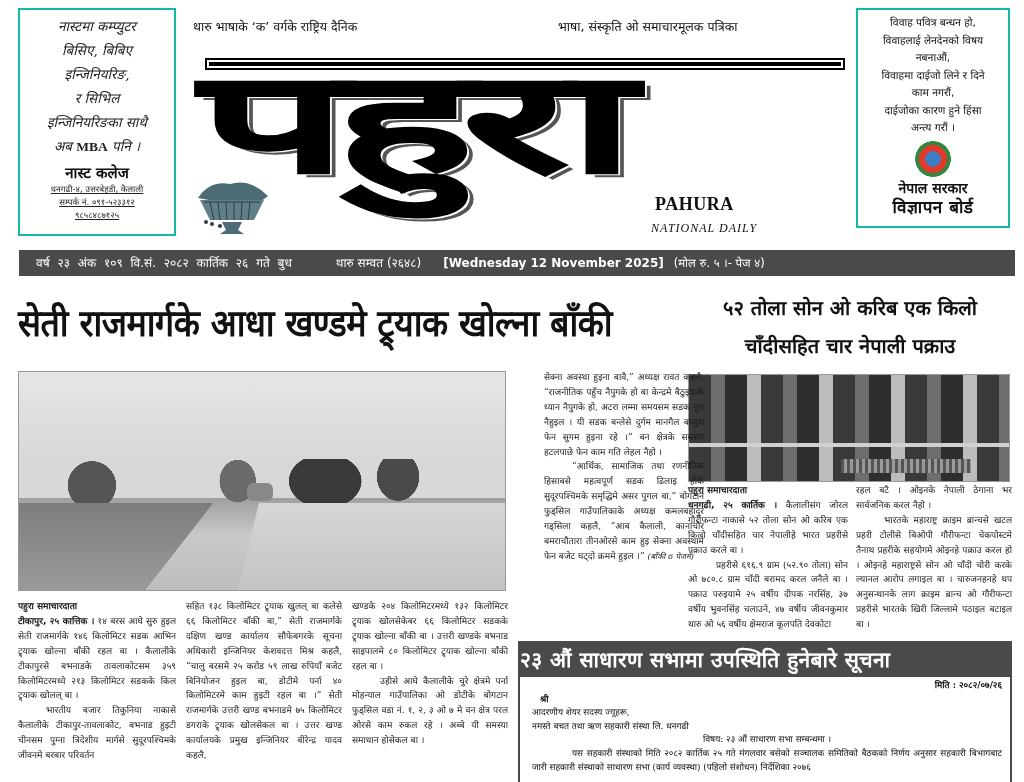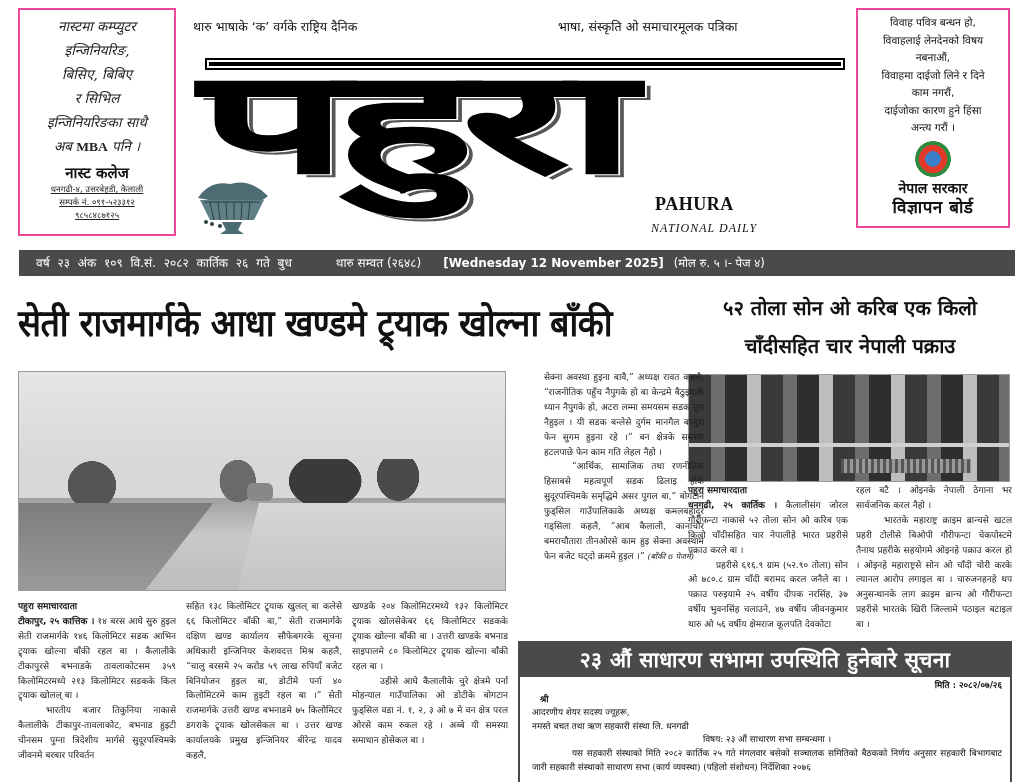--- a/index.html
+++ b/index.html
@@ -1,21 +1,21 @@
 <!DOCTYPE html>
 <html><head>
 <meta charset="utf-8">
 <style>
   * { box-sizing: border-box; margin: 0; padding: 0; }
   html, body { width: 1024px; height: 782px; overflow: hidden; background: #ffffff; }
   body { font-family: "DejaVu Sans", sans-serif; color: #111; position: relative; }
   .abs { position: absolute; }
 
   
-  .ad-box { border: 2px solid #ec4899; background: #fff; text-align: center; }
+  .ad-box { border: 2px solid #14b8a6; background: #fff; text-align: center; }
   #ad-left { left: 18px; top: 8px; width: 158px; height: 228px; padding: 4px 4px; }
   #ad-left .ad-line { font-family: "DejaVu Serif", serif; font-style: italic; font-size: 13.5px; line-height: 24px; color: #222; }
   #ad-left .ad-line b { font-style: normal; font-family: "Liberation Serif", serif; font-weight: bold; margin-top: 36px; }
   #ad-left .ad-college { font-family: "DejaVu Sans", sans-serif; font-weight: bold; font-size: 15px; margin-top: 4px; line-height: 20px; }
   #ad-left .ad-small { font-size: 8.5px; line-height: 13px; color: #222; text-decoration: underline; }
 
   #ad-right { left: 856px; top: 8px; width: 154px; height: 220px; padding: 4px 3px; }
   #ad-right .ad-line { font-size: 10.5px; line-height: 17.5px; color: #111; }
   #ad-right .emblem { width: 36px; height: 36px; margin: 4px auto 2px; border-radius: 50%; background: radial-gradient(circle, #3a7fc8 0 30%, #e23a2a 31% 55%, #2e8a3e 56% 70%, #fff 71%); }
   #ad-right .gov { font-weight: bold; font-size: 14px; line-height: 18px; }
@@ -76,33 +76,33 @@
 
   #col-a { left: 18px; top: 599px; width: 158px; }
   #col-b { left: 186px; top: 599px; width: 156px; }
   #col-c { left: 352px; top: 599px; width: 156px; }
   #col-d { left: 544px; top: 370px; width: 160px; }
   #col-e { left: 688px; top: 483px; width: 160px; }
   #col-f { left: 856px; top: 483px; width: 156px; }
 
   
   #notice { left: 518px; top: 641px; width: 494px; height: 141px; border: 2px solid #4a4a4a; border-bottom: none; }
-  #notice-title { background: #4a4a4a; color: #fff; font-weight: bold; font-size: 21px; line-height: 34px; text-align: center; letter-spacing: 0.3px; }
+  #notice-title { background: #4a4a4a; color: #fff; font-weight: bold; font-size: 21px; line-height: 34px; letter-spacing: 0.3px; }
   #notice-body { padding: 2px 8px 0 12px; font-family: "DejaVu Serif", serif; font-size: 8.8px; line-height: 13.6px; }
   #notice-date { text-align: right; font-weight: bold; }
   #notice-subject { text-align: center; }
   #notice-para { text-indent: 40px; text-align: justify; }
 </style>
 </head>
 <body>
 
 <div id="ad-left" class="abs ad-box">
   <div class="ad-line">नास्टमा कम्प्युटर</div>
+  <div class="ad-line">बिसिए, बिबिए</div>
   <div class="ad-line">इन्जिनियरिङ,</div>
-  <div class="ad-line">बिसिए, बिबिए</div>
   <div class="ad-line">र सिभिल</div>
   <div class="ad-line">इन्जिनियरिङका साथै</div>
   <div class="ad-line"><span>अब </span><b>MBA</b><span> पनि ।</span></div>
   <div class="ad-college">नास्ट कलेज</div>
   <div class="ad-small">धनगढी-४, उत्तरबेहडी, कैलाली</div>
   <div class="ad-small">सम्पर्क नं. ०९१-५२३३१२</div>
   <div class="ad-small">९८५८४८७१२५</div>
 </div>
 
 <div id="tagline-left" class="abs">थारु भाषाके ‘क’ वर्गके राष्ट्रिय दैनिक</div>

